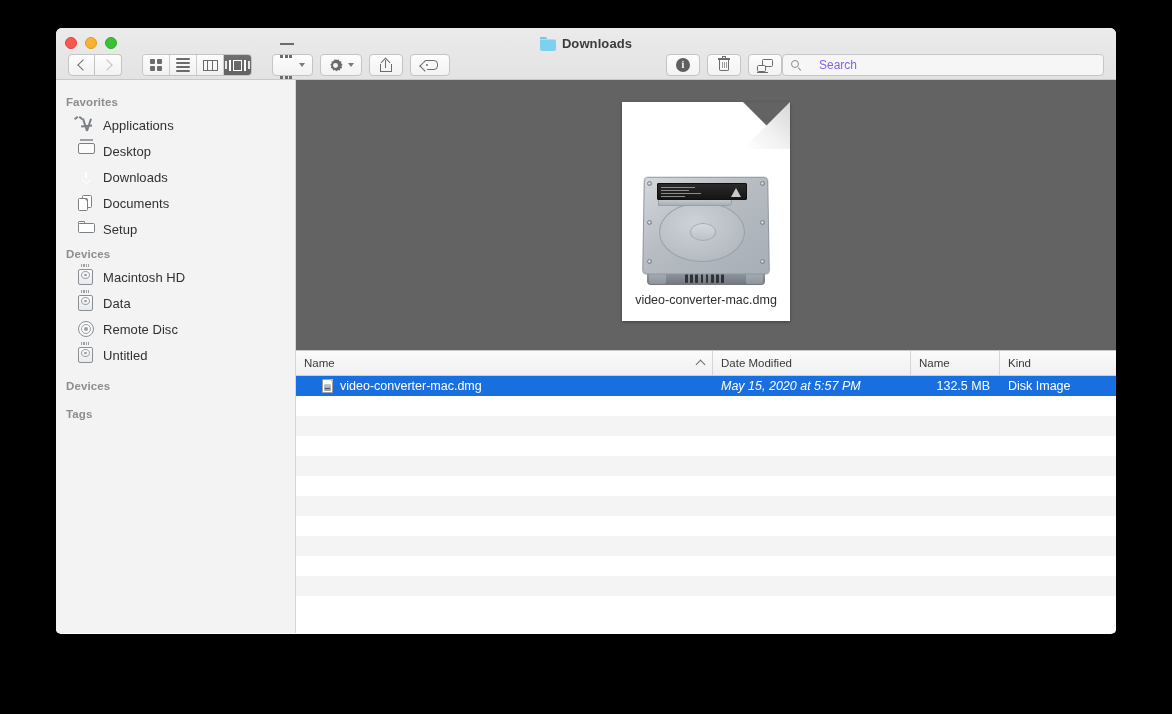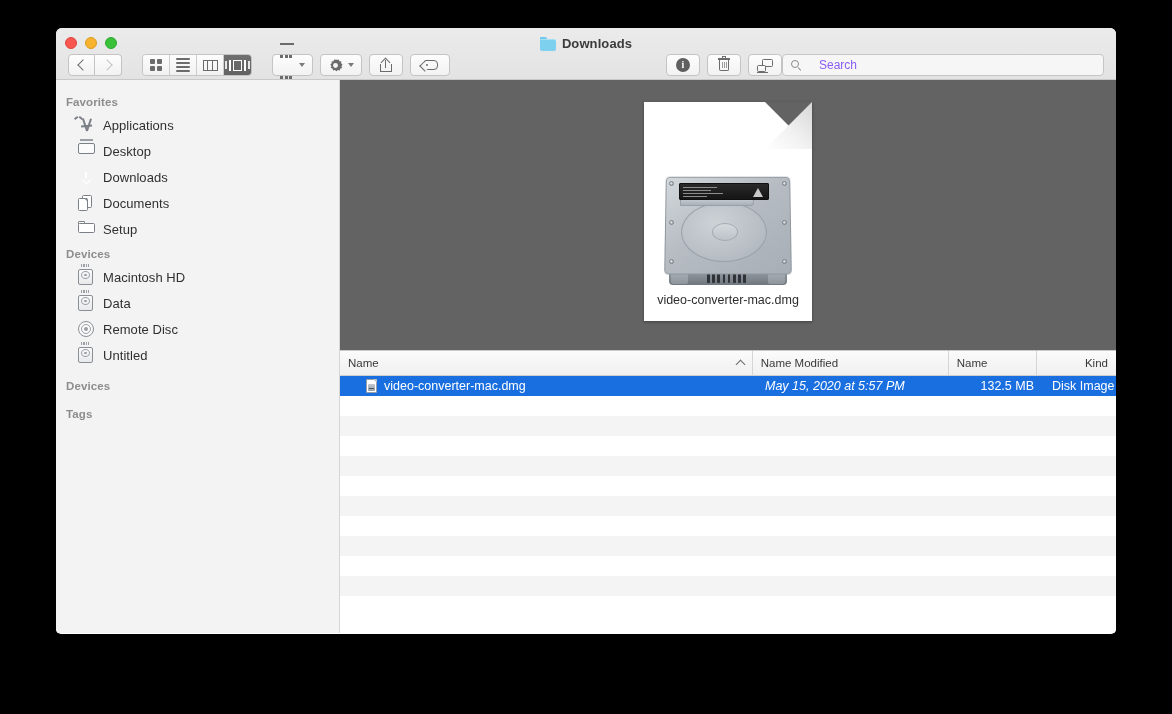--- a/index.html
+++ b/index.html
@@ -336,21 +336,21 @@
   .search-ph { font-size: 12px; color: #8b5cf6; margin-left: 12px; }
 
   
   .body-row {
     display: flex;
     height: 553px;
   }
 
   
   .sidebar {
-    width: 284px;
+    width: 240px;
     background: #f3f3f3;
     border-right: 1px solid #d6d6d6;
     box-sizing: border-box;
     padding-top: 10px;
     flex: none;
   }
   .sb-header {
     font-size: 11.5px;
     color: #8d8d8d;
     font-weight: bold;
@@ -716,21 +716,21 @@
     height: 100%;
     box-sizing: border-box;
     padding: 0 8px;
     border-right: 1px solid #d5d5d5;
     position: relative;
   }
   .lh-cell:last-child { border-right: none; }
   .lh-name { width: 417px; }
   .lh-date { width: 198px; }
   .lh-size { width: 89px; justify-content: flex-start; }
-  .lh-kind { flex: 1; margin-left: 40px; }
+  .lh-kind { flex: 1; }
   .sort-arrow {
     position: absolute;
     right: 8px;
     width: 6px; height: 6px;
     border-top: 1.4px solid #6a6a6a;
     border-left: 1.4px solid #6a6a6a;
     transform: rotate(45deg);
     margin-top: 2px;
   }
 
@@ -1061,21 +1061,21 @@
             <div class="dmg-name">video-converter-mac.dmg</div>
           </div>
         </div>
 
         <div class="list-head">
           <div class="lh-cell lh-name">
             <span>Name</span>
             <span class="sort-arrow"></span>
           </div>
           <div class="lh-cell lh-date">
-            <span>Name Modified</span>
+            <span>Date Modified</span>
           </div>
           <div class="lh-cell lh-size">
             <span>Name</span>
           </div>
           <div class="lh-cell lh-kind">
             <span>Kind</span>
           </div>
         </div>
 
         <div class="list-body">

